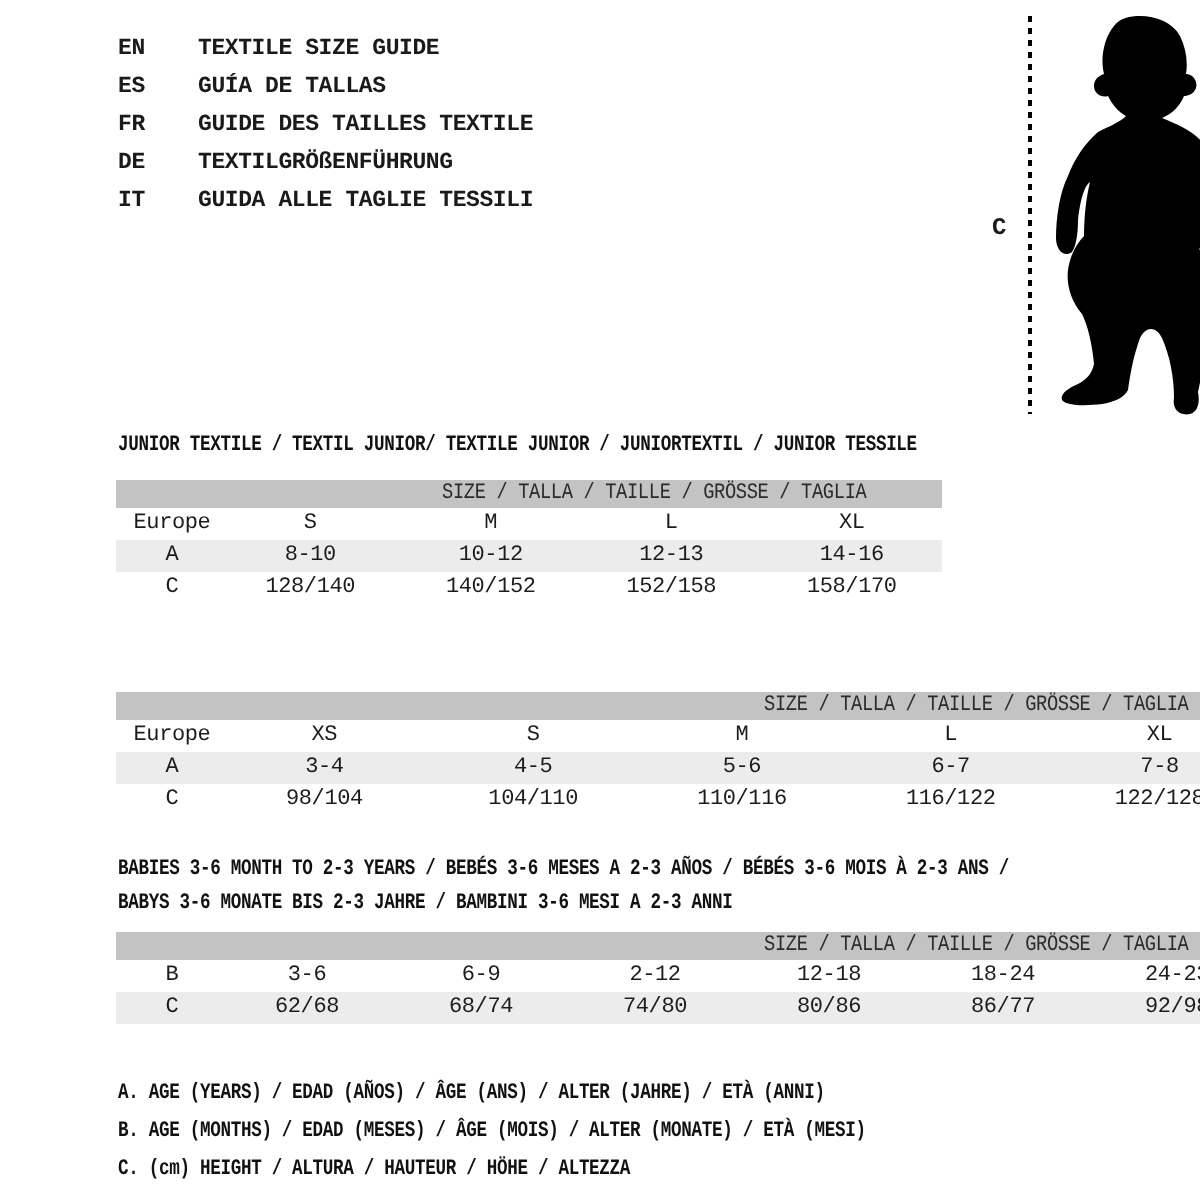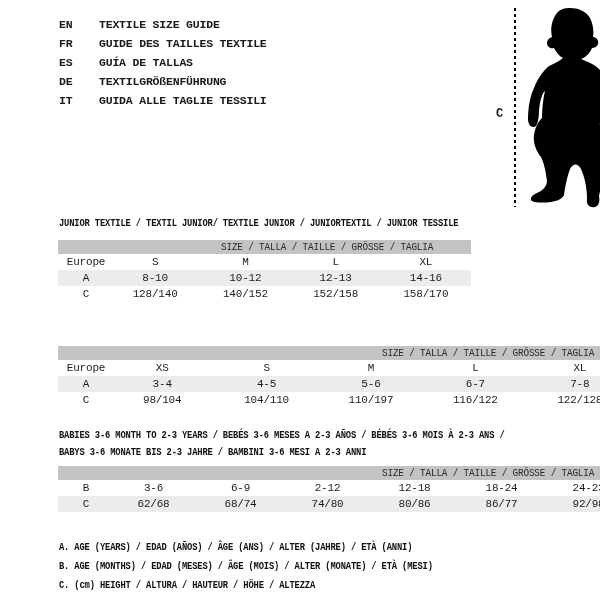--- a/index.html
+++ b/index.html
@@ -38,22 +38,22 @@
   
   .footnotes{position:absolute;left:19px;top:538px;font-size:11px;font-weight:700;line-height:19px;color:#111;}
 </style>
 </head>
 <body>
 
 <div id="page">
 
   <div class="lang-block">
     <div><span class="lang-code">EN</span><span>TEXTILE SIZE GUIDE</span></div>
+    <div><span class="lang-code">ES</span><span>GUÍA DE TALLAS</span></div>
     <div><span class="lang-code">FR</span><span>GUIDE DES TAILLES TEXTILE</span></div>
-    <div><span class="lang-code">ES</span><span>GUÍA DE TALLAS</span></div>
     <div><span class="lang-code">DE</span><span>TEXTILGRÖßENFÜHRUNG</span></div>
     <div><span class="lang-code">IT</span><span>GUIDA ALLE TAGLIE TESSILI</span></div>
   </div>
 
   <div class="measure-line"></div>
   <div class="measure-label">C</div>
   <svg class="silhouette" viewBox="0 0 120 212" xmlns="http://www.w3.org/2000/svg" aria-hidden="true">
     <path fill="#000" d="M50 8
          C58 8 66 11 70 18 C73 24 74 31 73 37
          C76 37 79 40 78 44 C77 47 74 48 72 48
@@ -144,21 +144,21 @@
       <td>3-4</td>
       <td>4-5</td>
       <td>5-6</td>
       <td>6-7</td>
       <td>7-8</td>
     </tr>
     <tr>
       <td class="lbl">C</td>
       <td>98/104</td>
       <td>104/110</td>
-      <td>110/197</td>
+      <td>110/116</td>
       <td>116/122</td>
       <td>122/128</td>
     </tr>
   </tbody>
     </table>
 
   <div class="section-title two-line" style="left:19px;top:427px;">
     <span class="cond">
       <span style="display:block;">BABIES 3-6 MONTH TO 2-3 YEARS / BEBÉS 3-6 MESES A 2-3 AÑOS / BÉBÉS 3-6 MOIS À 2-3 ANS /</span>
       <span style="display:block;">BABYS 3-6 MONATE BIS 2-3 JAHRE / BAMBINI 3-6 MESI A 2-3 ANNI</span>

